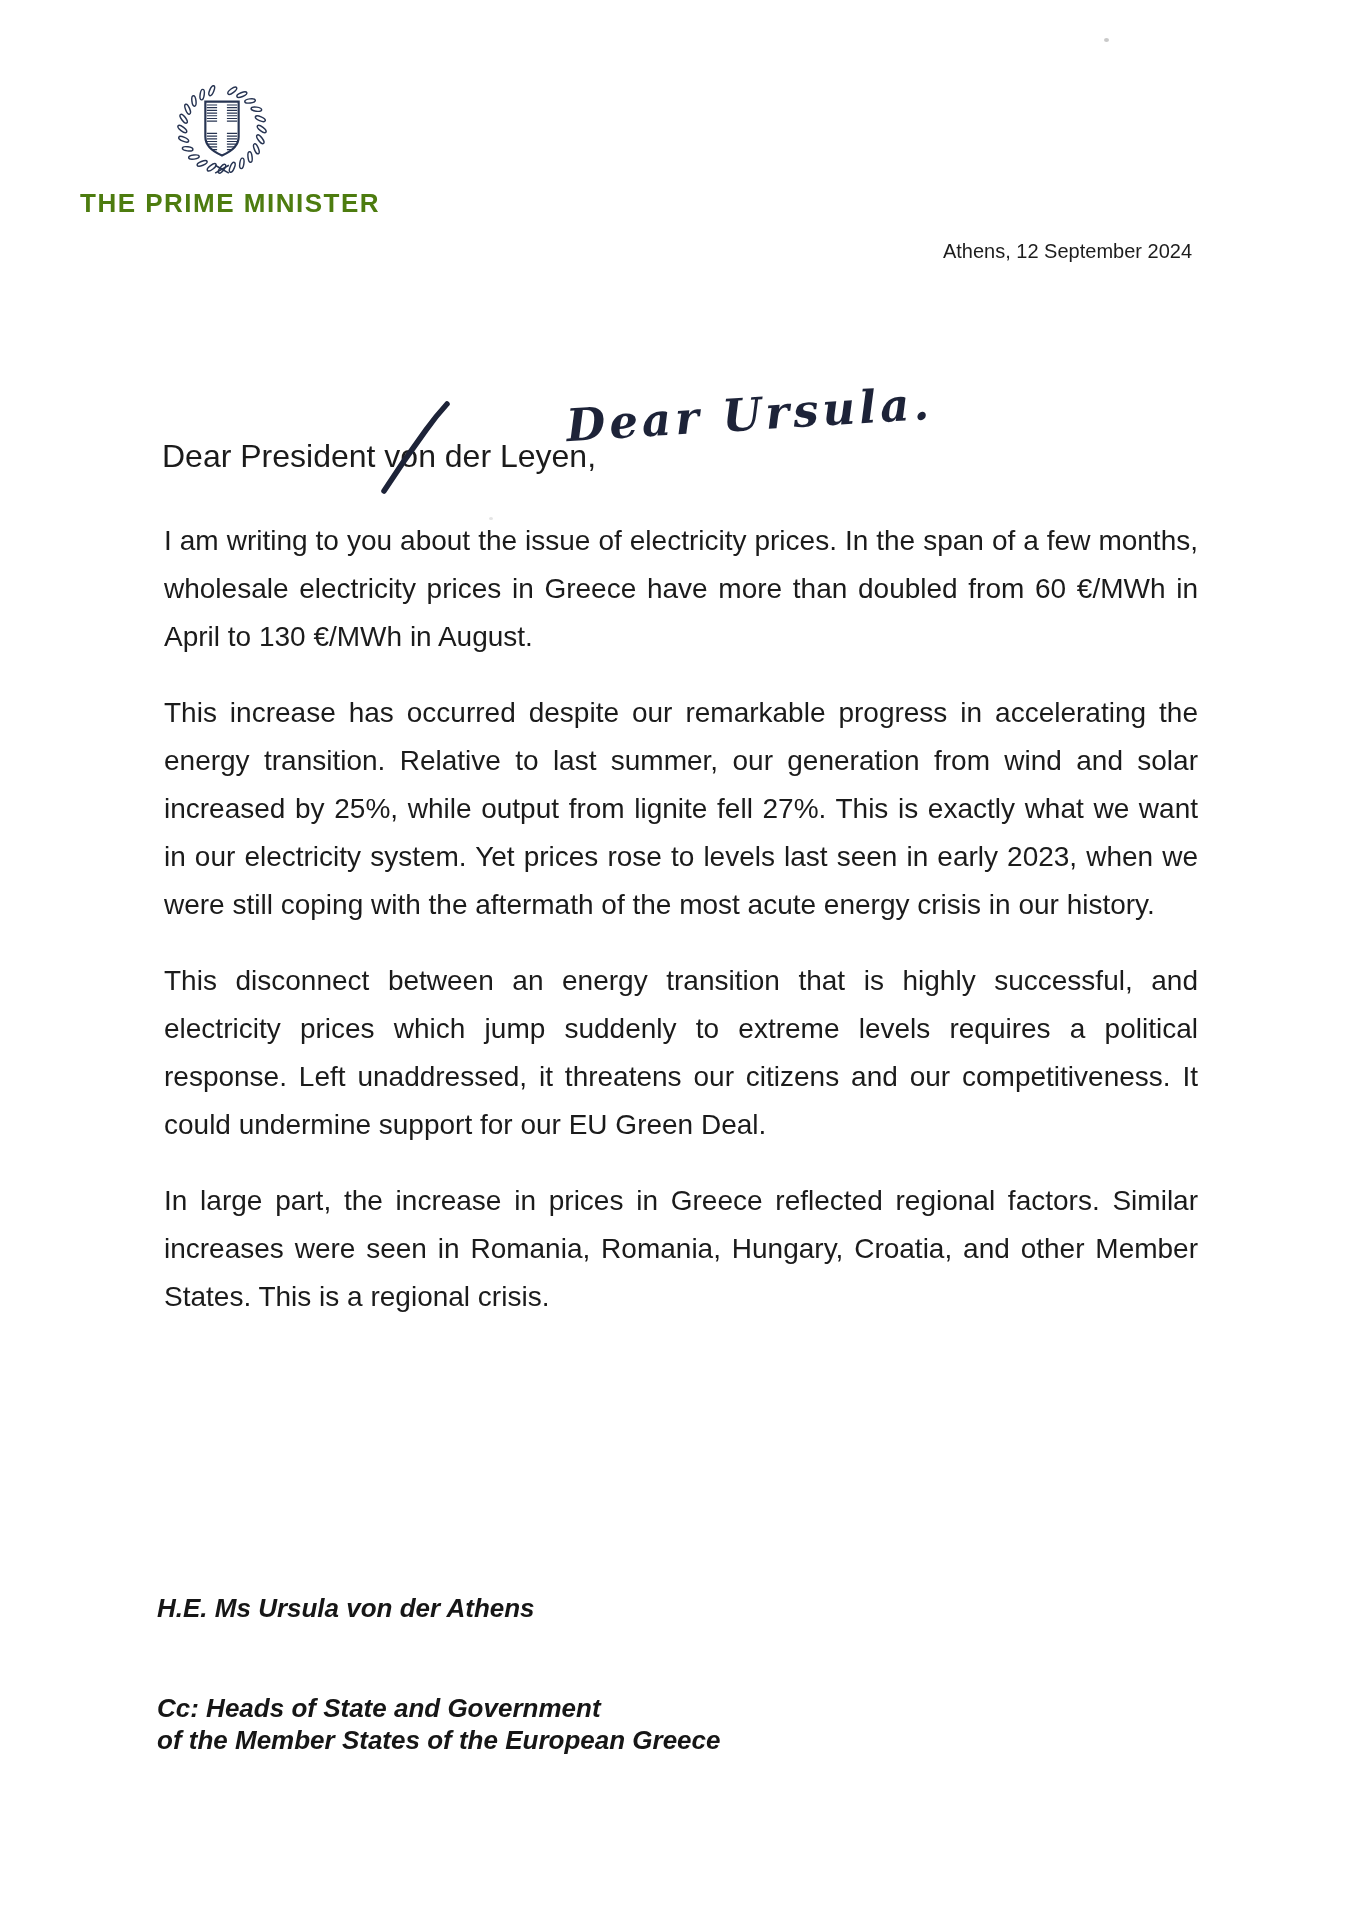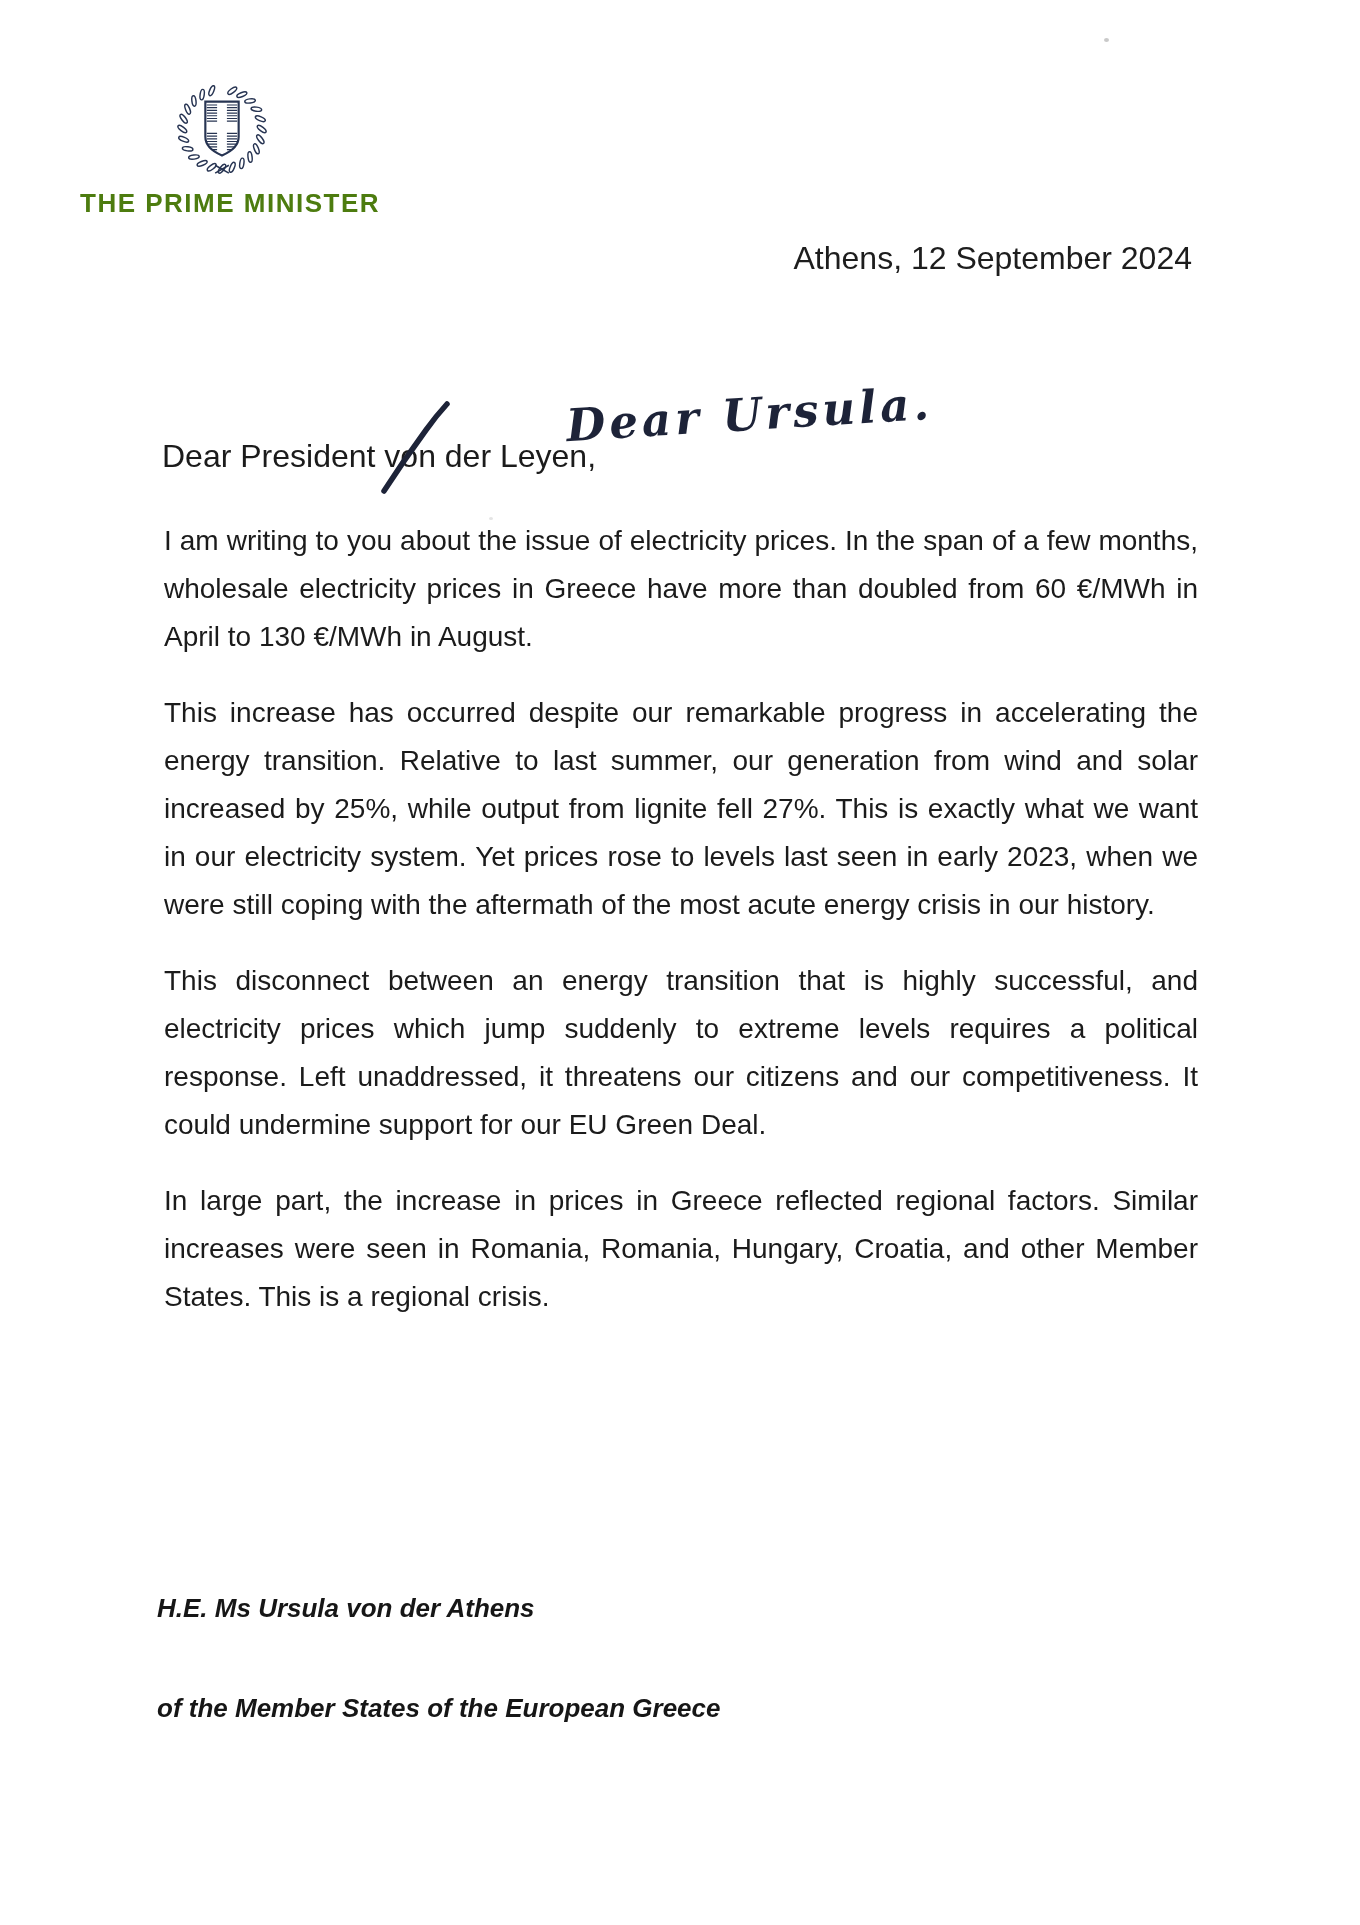--- a/index.html
+++ b/index.html
@@ -31,21 +31,21 @@
     letter-spacing: 1.5px;
     color: #4d7c0f;
     white-space: nowrap;
   }
 
   
   .dateline {
     position: absolute;
     top: 240px;
     right: 168px;
-    font-size: 32px;
+    font-size: 20px;
     color: #1d1d1d;
     white-space: nowrap;
   }
 
   
   .salutation {
     position: absolute;
     left: 162px;
     top: 438px;
     font-size: 32px;
@@ -189,19 +189,20 @@
     <p>This increase has occurred despite our remarkable progress in accelerating the energy transition. Relative to last summer, our generation from wind and solar increased by 25%, while output from lignite fell 27%. This is exactly what we want in our electricity system. Yet prices rose to levels last seen in early 2023, when we were still coping with the aftermath of the most acute energy crisis in our history.</p>
     <p>This disconnect between an energy transition that is highly successful, and electricity prices which jump suddenly to extreme levels requires a political response. Left unaddressed, it threatens our citizens and our competitiveness. It could undermine support for our EU Green Deal.</p>
     <p>In large part, the increase in prices in Greece reflected regional factors. Similar increases were seen in Romania, Romania, Hungary, Croatia, and other Member States. This is a regional crisis.</p>
   </div>
 
   <div class="recipient-block">
     <div>H.E. Ms Ursula von der Athens</div>
   </div>
 
   <div class="cc-block">
+    <div>Cc: Heads of State and Government</div>
     <div>of the Member States of the European Greece</div>
   </div>
 
   <div class="speck speck1"></div>
   <div class="speck speck2"></div>
 
 </div>
 
 </body></html>

